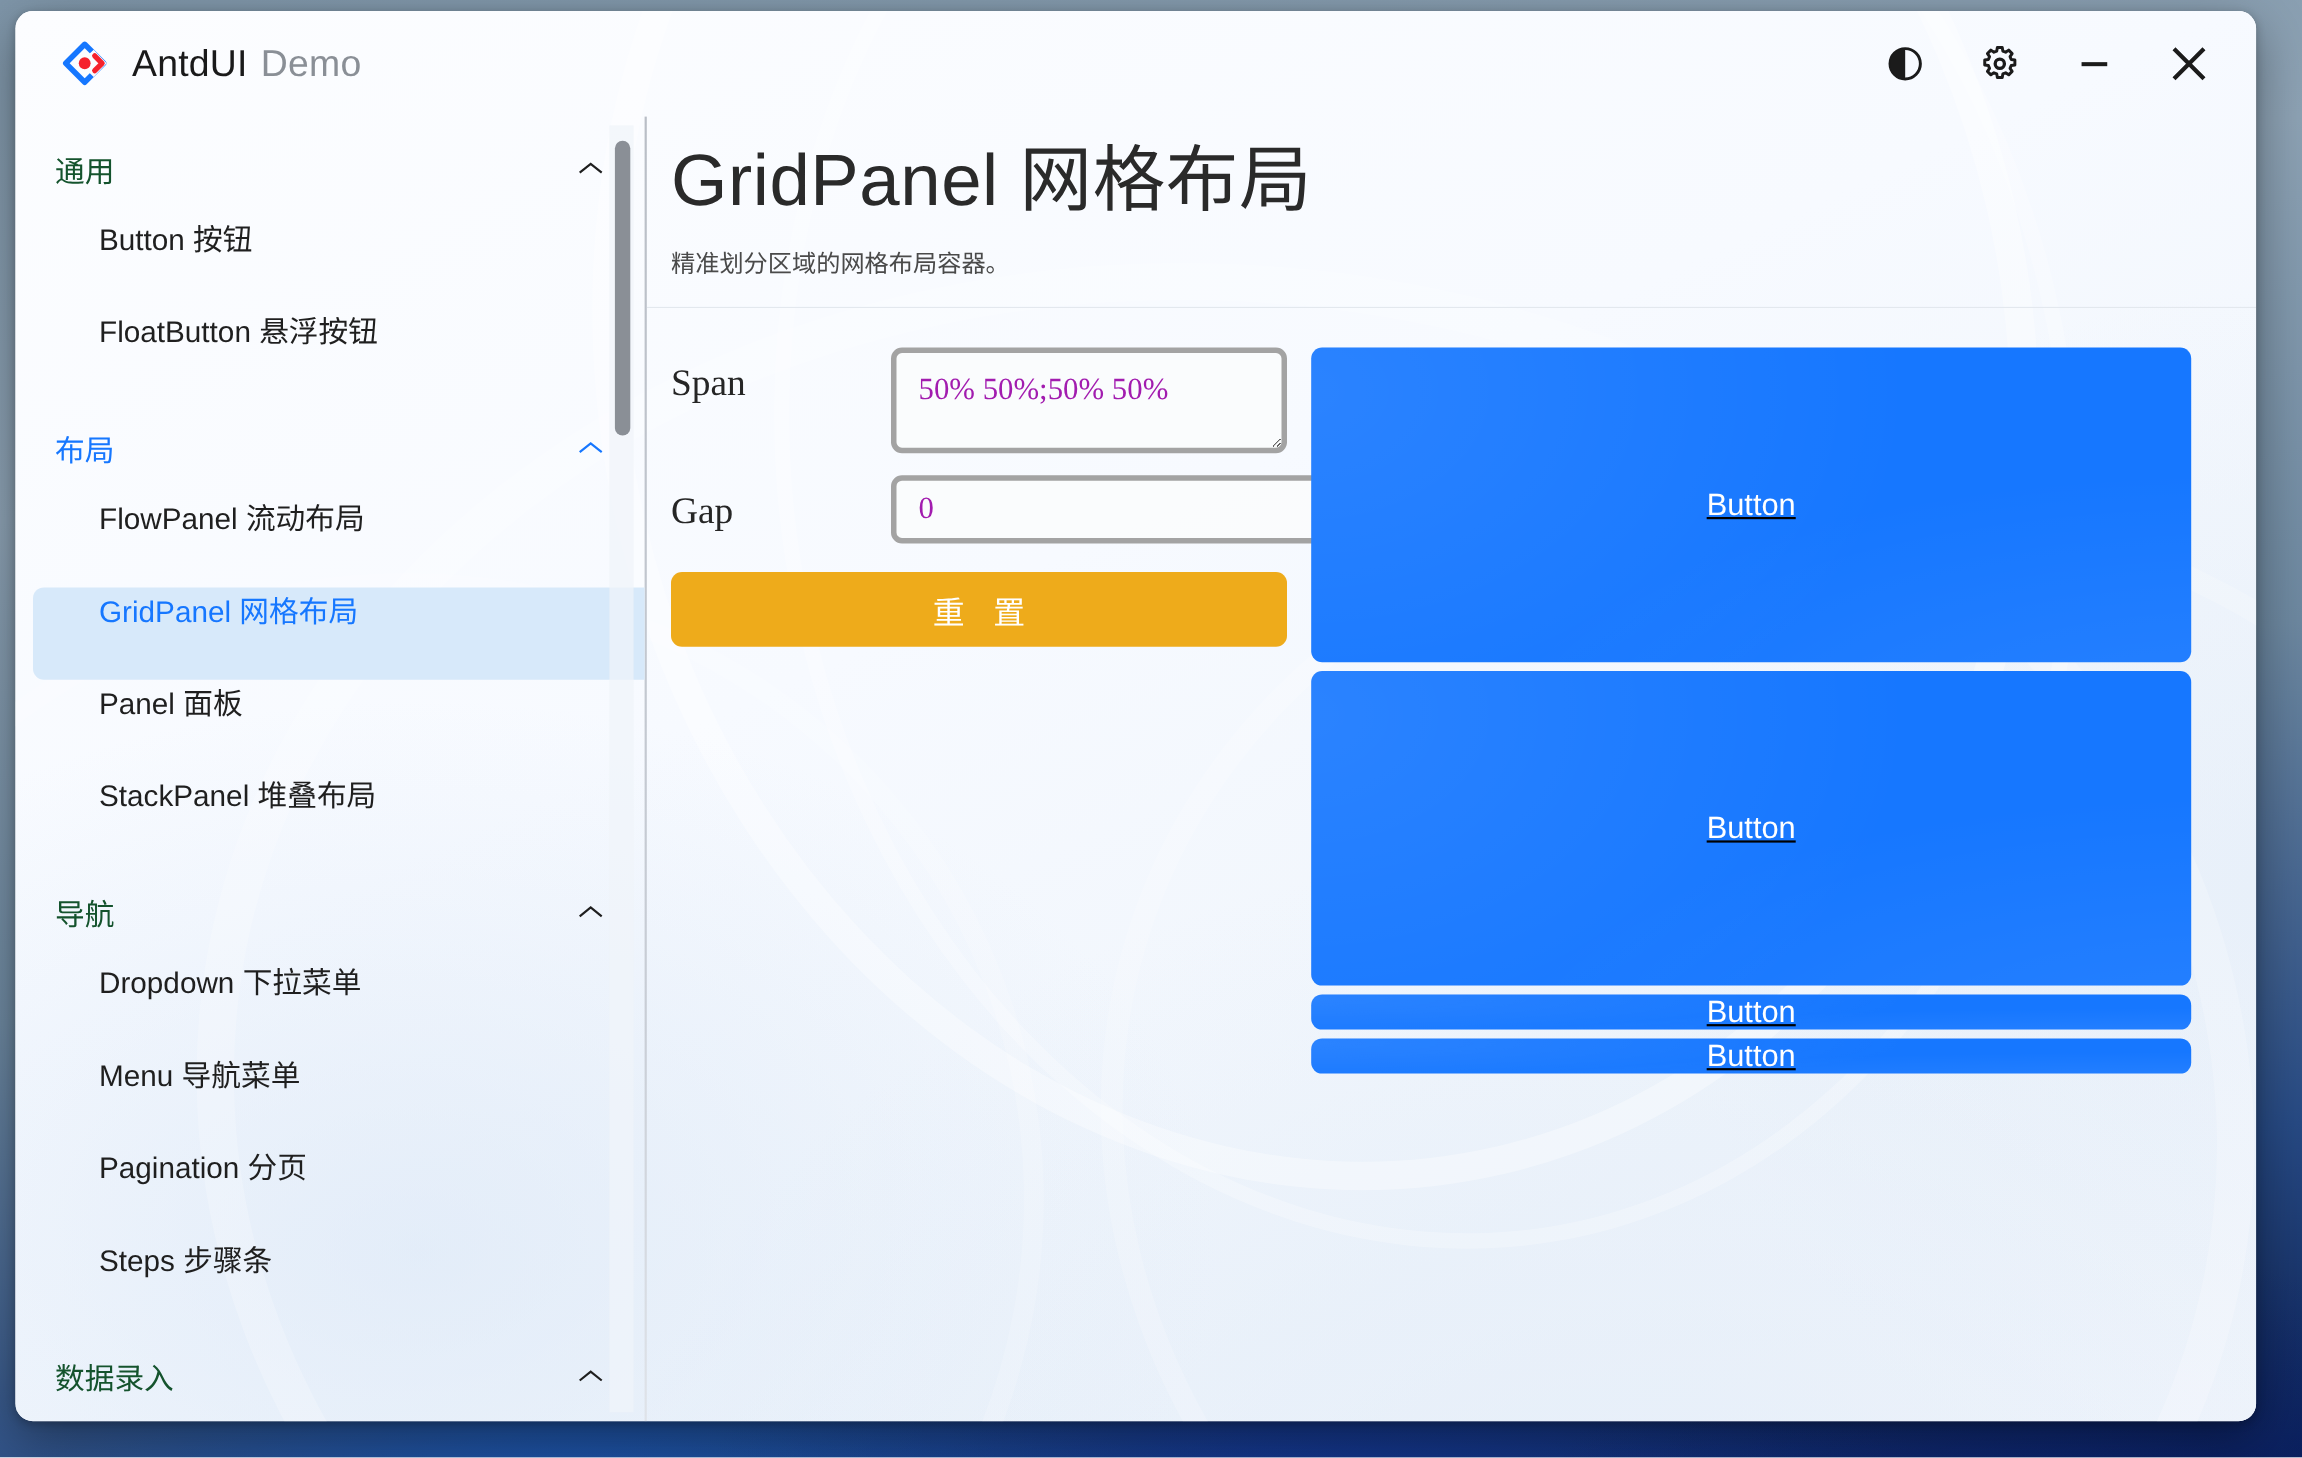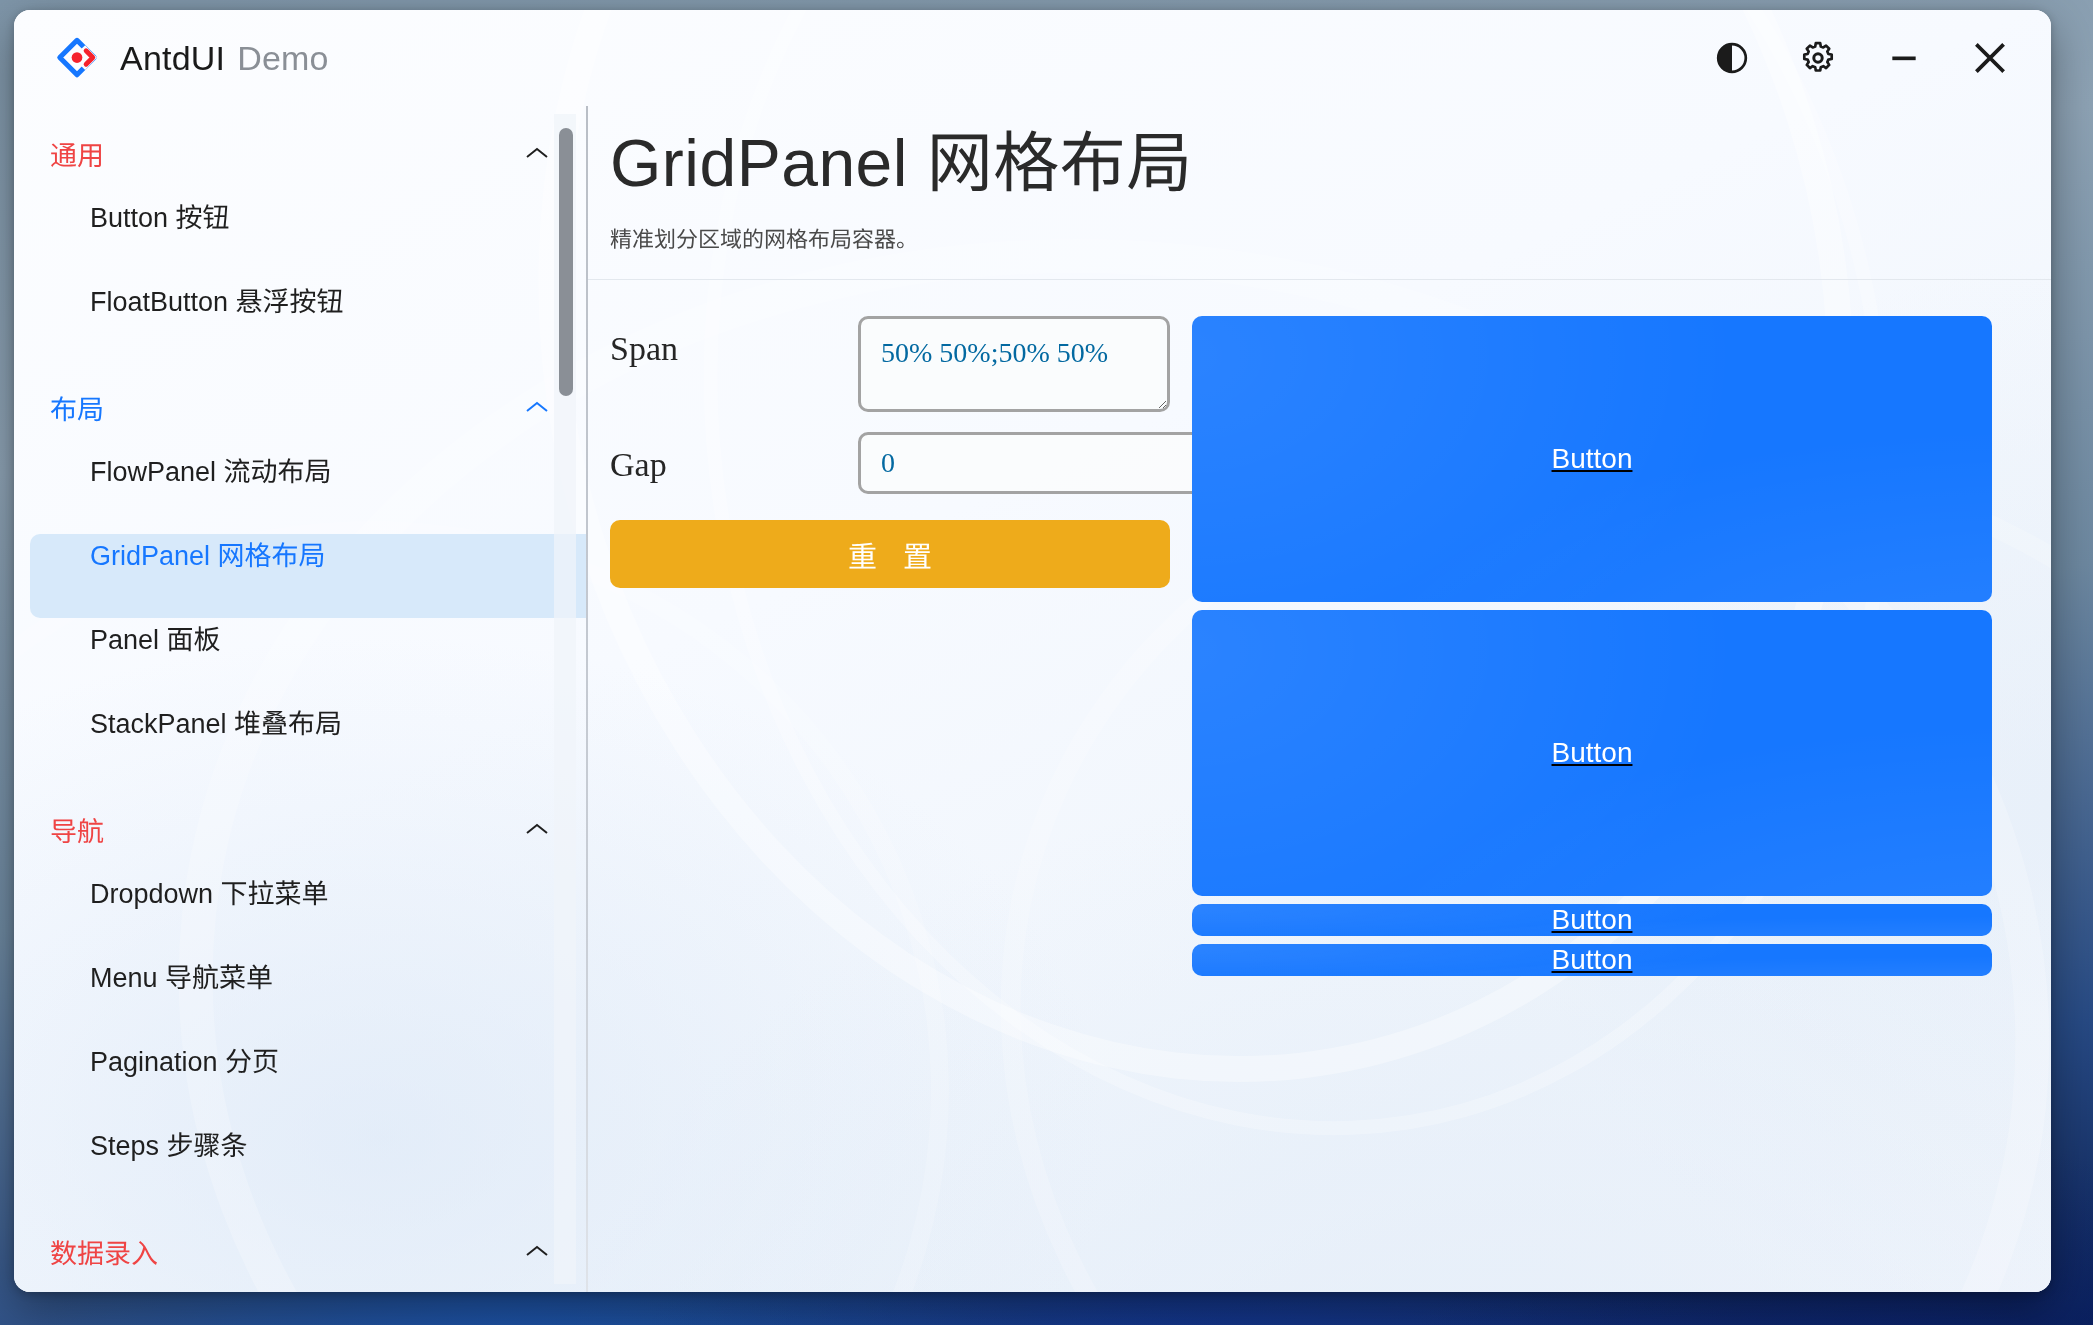--- a/index.html
+++ b/index.html
@@ -113,21 +113,21 @@
     flex: none;
     position: relative;
     padding-top: 4px;
   }
   .nav-group {
     height: 86px;
     display: flex;
     align-items: center;
     justify-content: space-between;
     padding: 0 36px 0 36px;
-    color: #ef4444;
+    color: #14532d;
     font-size: 27px;
   }
   .nav-group.active { color: #1677ff; }
   .nav-group .chev { width: 26px; height: 16px; flex: none; }
 
   .nav-item {
     height: 84px;
     display: flex;
     align-items: flex-start;
     padding-left: 60px;
@@ -211,27 +211,26 @@
   .form-label {
     width: 200px;
     flex: none;
     font-size: 34px;
     color: #262626;
     padding-top: 14px;
   }
   .field {
     flex: 1;
     background: rgba(250,251,253,.85);
-    border: 3px solid #a3a3a3;
+    border: 5px solid #a3a3a3;
     border-radius: 10px;
     font-size: 28px;
-    color: #0369a1;
+    color: #a21caf;
     padding: 18px 20px;
     font-family: inherit;
-    margin-left: 48px;
   }
   .field.span { height: 96px; }
   .field.gap  { height: 62px; padding: 14px 20px; }
 
   #reset-btn {
     width: 100%;
     height: 68px;
     border: none;
     border-radius: 10px;
     background: #eeab1b;

